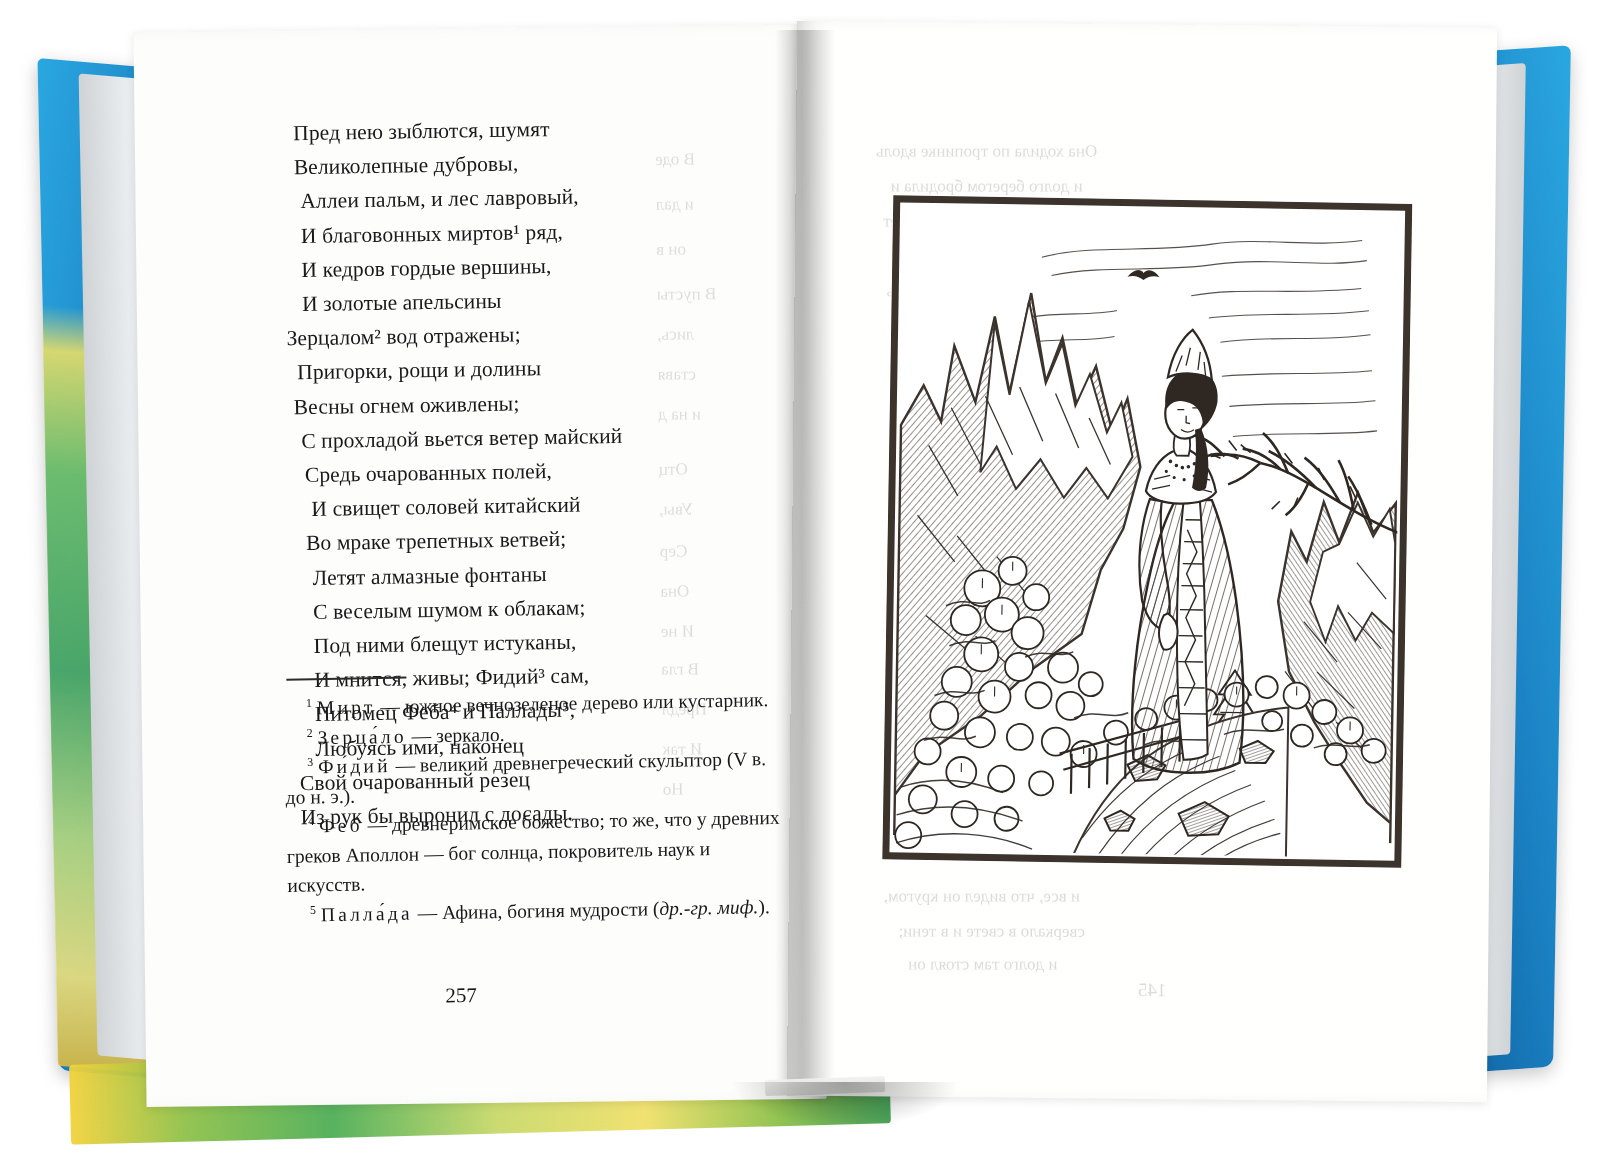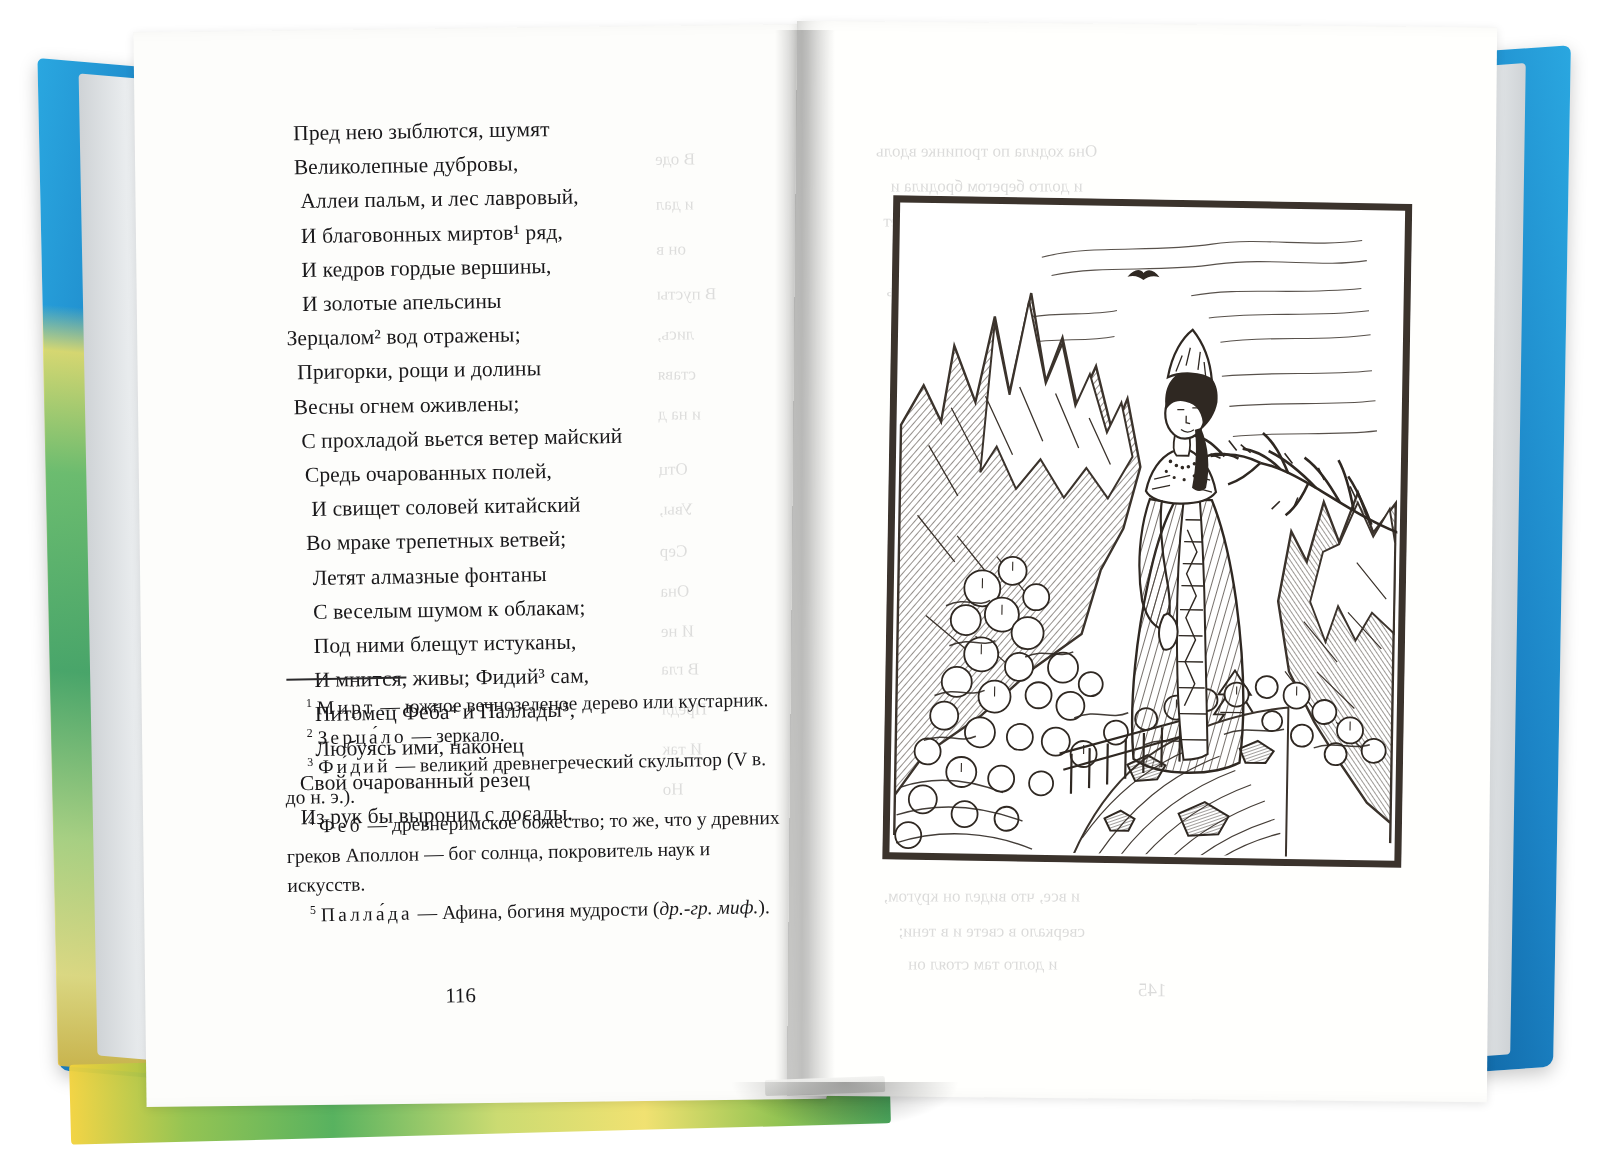--- a/index.html
+++ b/index.html
@@ -328,21 +328,21 @@
         <div class="note">
           <sup>4</sup>
           <span class="sp">Феб</span><span> — древнеримское божество; то же, что у древних греков Аполлон — бог солнца, покровитель наук и искусств.</span>
         </div>
         <div class="note">
           <sup>5</sup>
           <span class="sp">Палла́да</span><span> — Афина, богиня мудрости (</span><span class="ital">др.-гр. миф.</span><span>).</span>
         </div>
       </div>
 
-      <div class="folio">116</div>
+      <div class="folio">257</div>
 
       <div class="ghost-left" style="top:120px">В оде</div>
       <div class="ghost-left" style="top:165px">и дал</div>
       <div class="ghost-left" style="top:210px">он в</div>
       <div class="ghost-left" style="top:255px">В пусты</div>
       <div class="ghost-left" style="top:295px">лись,</div>
       <div class="ghost-left" style="top:335px">ставя</div>
       <div class="ghost-left" style="top:375px">и на д</div>
       <div class="ghost-left" style="top:430px">Отц</div>
       <div class="ghost-left" style="top:470px">Увы,</div>

